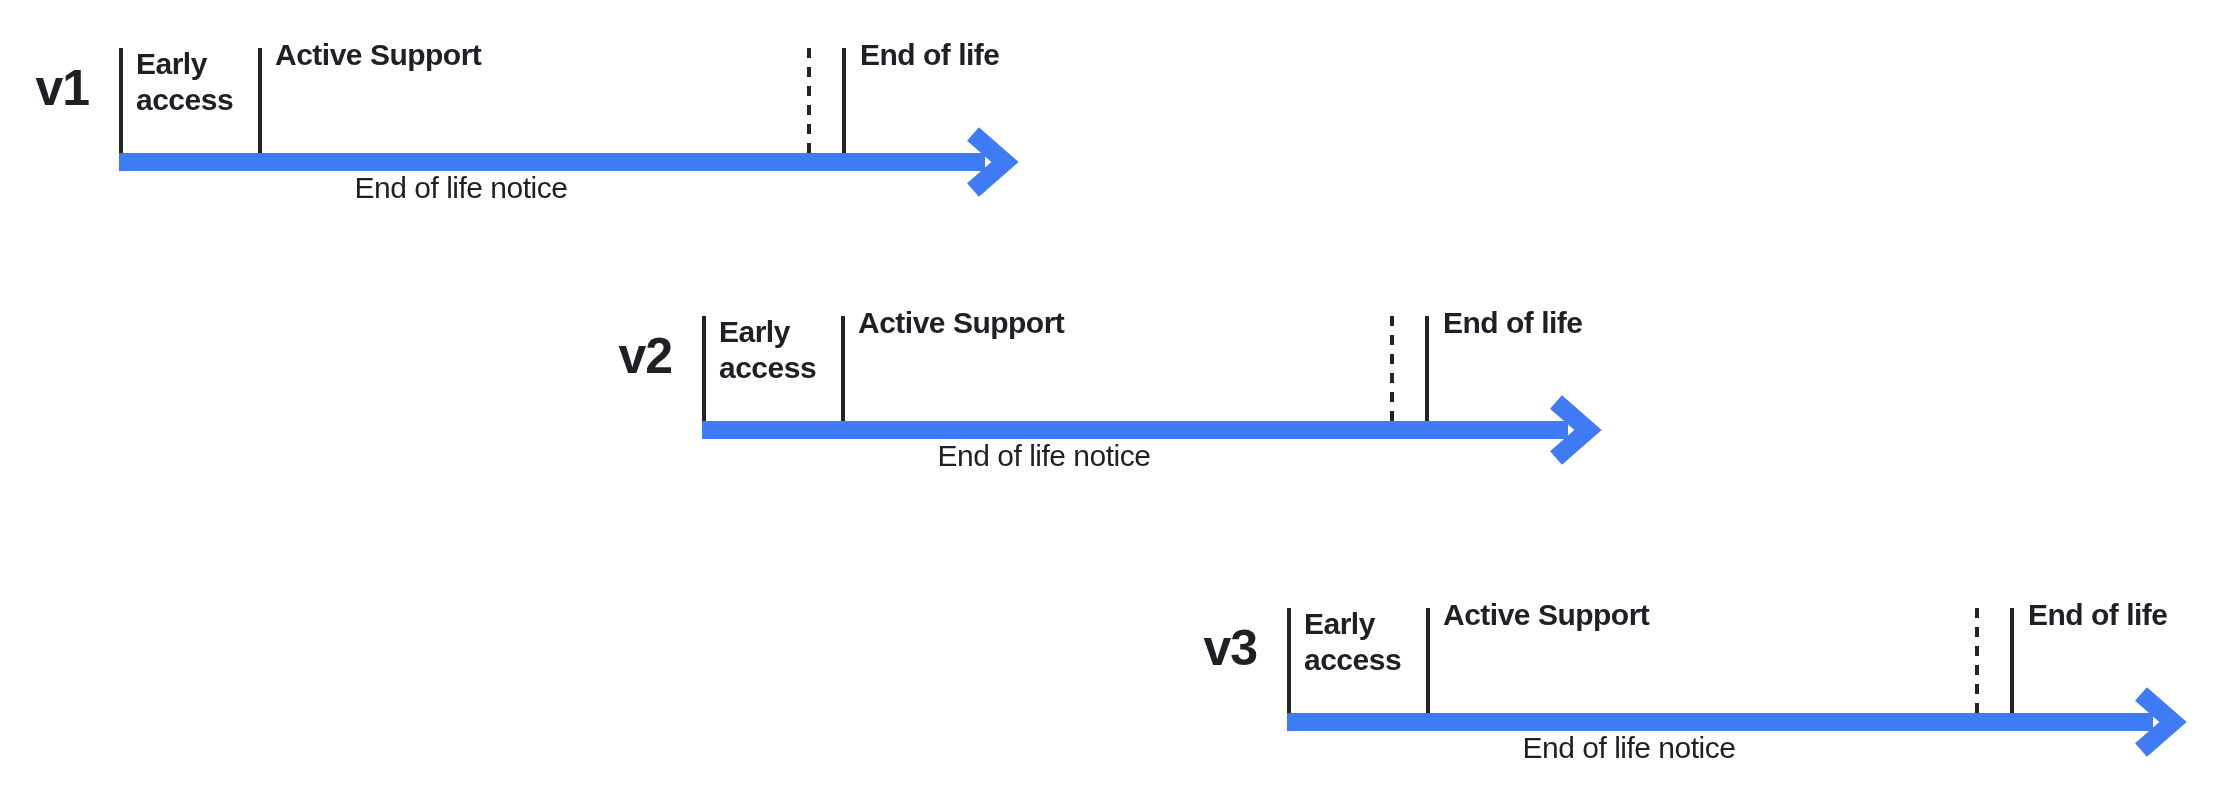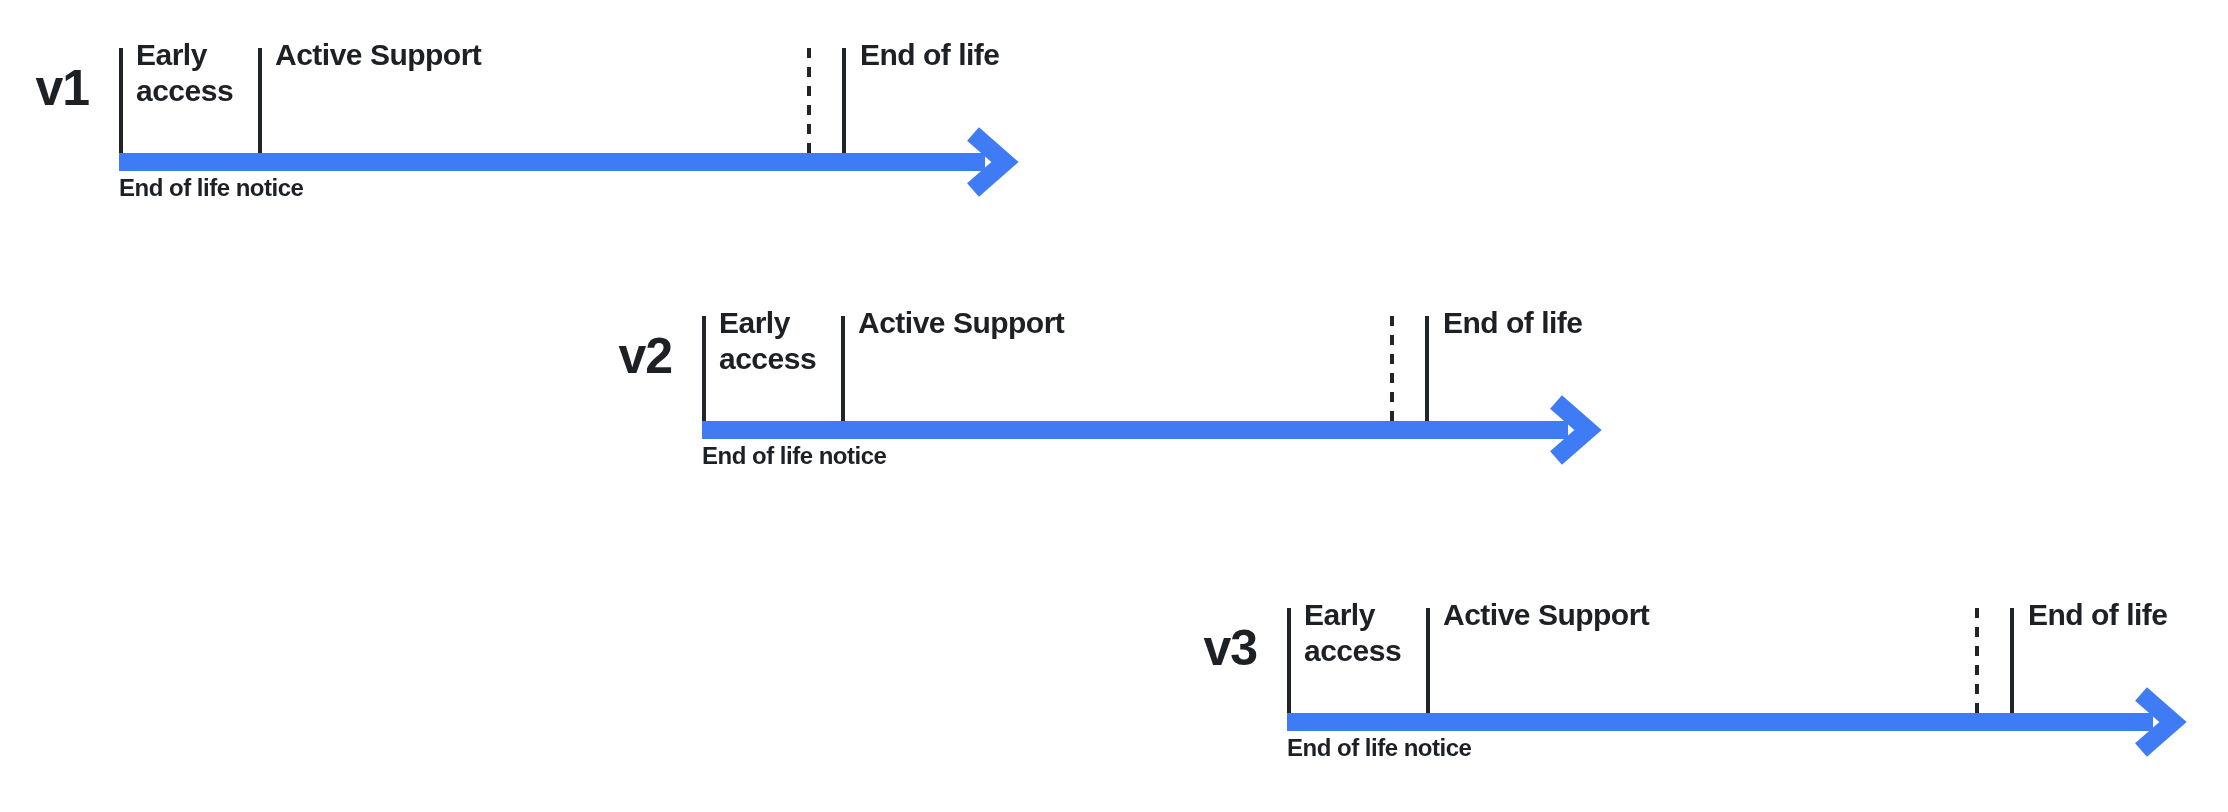--- a/index.html
+++ b/index.html
@@ -72,31 +72,32 @@
     font-weight: bold;
     letter-spacing: -0.5px;
     line-height: 36px;
     color: var(--text);
     white-space: nowrap;
   }
   .label-early {
     left: 17px;
     width: 122px;
     white-space: normal;
+    margin-top: 9px;
   }
   .label-active { left: 156px; }
   .label-eol    { left: 741px; }
   .label-notice {
     position: absolute;
     left: 0;
     top: 122px;
     width: 684px;
-    text-align: left;
-    font-size: 24px;
-    font-weight: bold;
+    text-align: center;
+    font-size: 30px;
+    font-weight: normal;
     letter-spacing: -0.5px;
     line-height: 36px;
     color: var(--text);
     white-space: nowrap;
   }
   .arrow-svg {
     position: absolute;
     left: 0;
     top: 64px;
     width: 905px;

